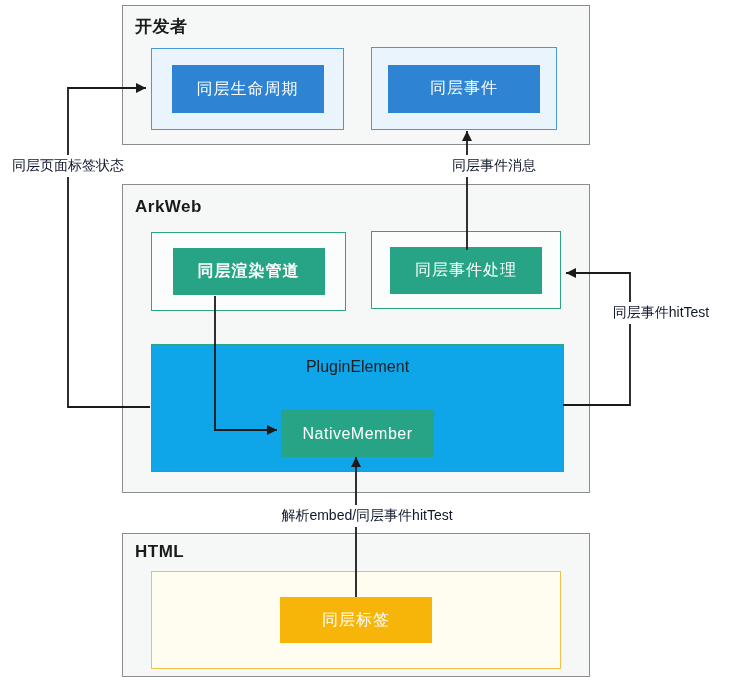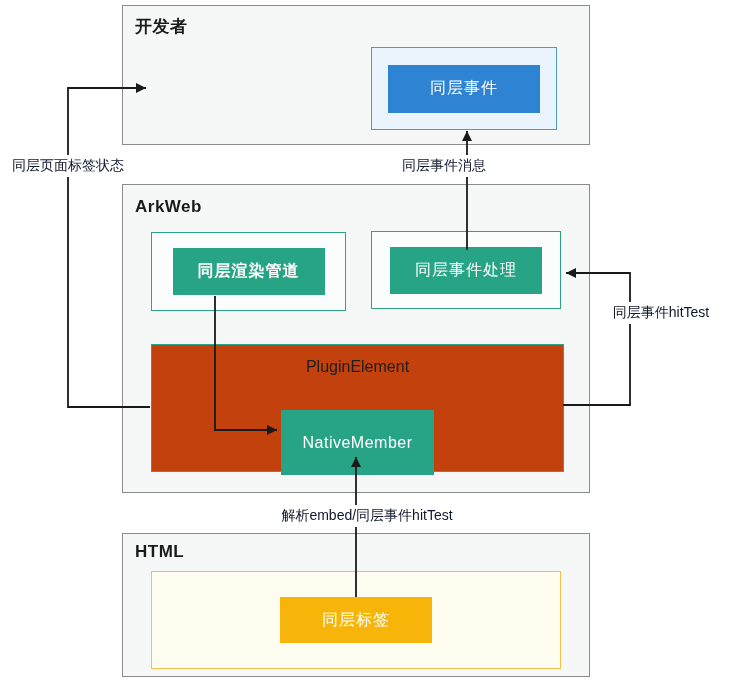--- a/index.html
+++ b/index.html
@@ -15,53 +15,56 @@
     position:absolute; left:12px; top:9px; font-size:17px; font-weight:600;
     color:#1A1A1A; letter-spacing:0.5px;
   }
   .wrap {
     position:absolute; box-sizing:border-box; display:flex;
     align-items:center; justify-content:center;
   }
   .wrap-blue   { background:#EAF4FC; border:1.5px solid #4D96D8; }
   .wrap-green  { background:#FAFDFB; border:1.5px solid #2BA584; }
   .wrap-yellow { background:#FFFCF0; border:1.5px solid #F2C14A; }
-  .plugin-box  { position:absolute; box-sizing:border-box; background:#c2410c; border:1.5px solid #2BA584; }
+  .plugin-box  { position:absolute; box-sizing:border-box; background:#0ea5e9; border:1.5px solid #2BA584; }
   .plugin-title {
     position:absolute; top:13px; left:0; width:100%; text-align:center;
     font-size:16px; font-weight:500; color:#1F1F1F;
   }
   .node-btn {
     display:flex; align-items:center; justify-content:center;
     color:#ffffff; font-size:16px; letter-spacing:1px; box-sizing:border-box;
   }
   .btn-blue   { background:#2E84D3; width:152px; height:48px; }
   .btn-teal   { background:#26A485; width:152px; height:47px; }
   .btn-yellow { background:#F7B50A; width:152px; height:46px; }
   .btn-native {
-    position:absolute; left:129px; top:65px; width:153px; height:65px;
+    position:absolute; left:129px; top:65px; width:153px; height:47px;
     background:#26A485; color:#fff; font-size:16px; letter-spacing:0.5px;
     display:flex; align-items:center; justify-content:center;
   }
   .arrow-layer {
     position:absolute; left:0; top:0; z-index:5; pointer-events:none;
   }
   .edge-label {
     position:absolute; transform:translate(-50%,-50%); background:#ffffff;
     padding:2px 5px; font-size:14px; color:#0f172a; white-space:nowrap;
     z-index:6;
   }
 </style>
 </head>
 <body>
 
 <div class="stage">
 
   <div class="frame" style="left:122px; top:5px; width:468px; height:140px;">
     <div class="frame-title">开发者</div>
+    <div class="wrap wrap-blue" style="left:28px; top:42px; width:193px; height:82px;">
+      <div class="node-btn btn-blue">同层生命周期</div>
+    </div>
     <div class="wrap wrap-blue" style="left:248px; top:41px; width:186px; height:83px;">
       <div class="node-btn btn-blue">同层事件</div>
     </div>
   </div>
 
   <div class="frame" style="left:122px; top:184px; width:468px; height:309px;">
     <div class="frame-title" style="top:12px;">ArkWeb</div>
     <div class="wrap wrap-green" style="left:28px; top:47px; width:195px; height:79px;font-weight:bold;">
       <div class="node-btn btn-teal">同层渲染管道</div>
     </div>
@@ -88,17 +91,17 @@
       </marker>
     </defs>
     <path d="M150,407 H68 V88 H146" stroke="#1A1A1A" stroke-width="1.8" fill="none" marker-end="url(#arr)"></path>
     <path d="M467,250 V131" stroke="#1A1A1A" stroke-width="1.8" fill="none" marker-end="url(#arr)"></path>
     <path d="M563,405 H630 V273 H566" stroke="#1A1A1A" stroke-width="1.8" fill="none" marker-end="url(#arr)"></path>
     <path d="M215,296 V430 H277" stroke="#1A1A1A" stroke-width="1.8" fill="none" marker-end="url(#arr)"></path>
     <path d="M356,597 V457" stroke="#1A1A1A" stroke-width="1.8" fill="none" marker-end="url(#arr)"></path>
   </svg>
 
   <div class="edge-label" style="left:68px; top:166px;">同层页面标签状态</div>
-  <div class="edge-label" style="left:444px; top:166px;">同层事件消息</div>
+  <div class="edge-label" style="left:494px; top:166px;">同层事件消息</div>
   <div class="edge-label" style="left:661px; top:313px;">同层事件hitTest</div>
   <div class="edge-label" style="left:367px; top:516px;">解析embed/同层事件hitTest</div>
 
 </div>
 
 </body></html>

